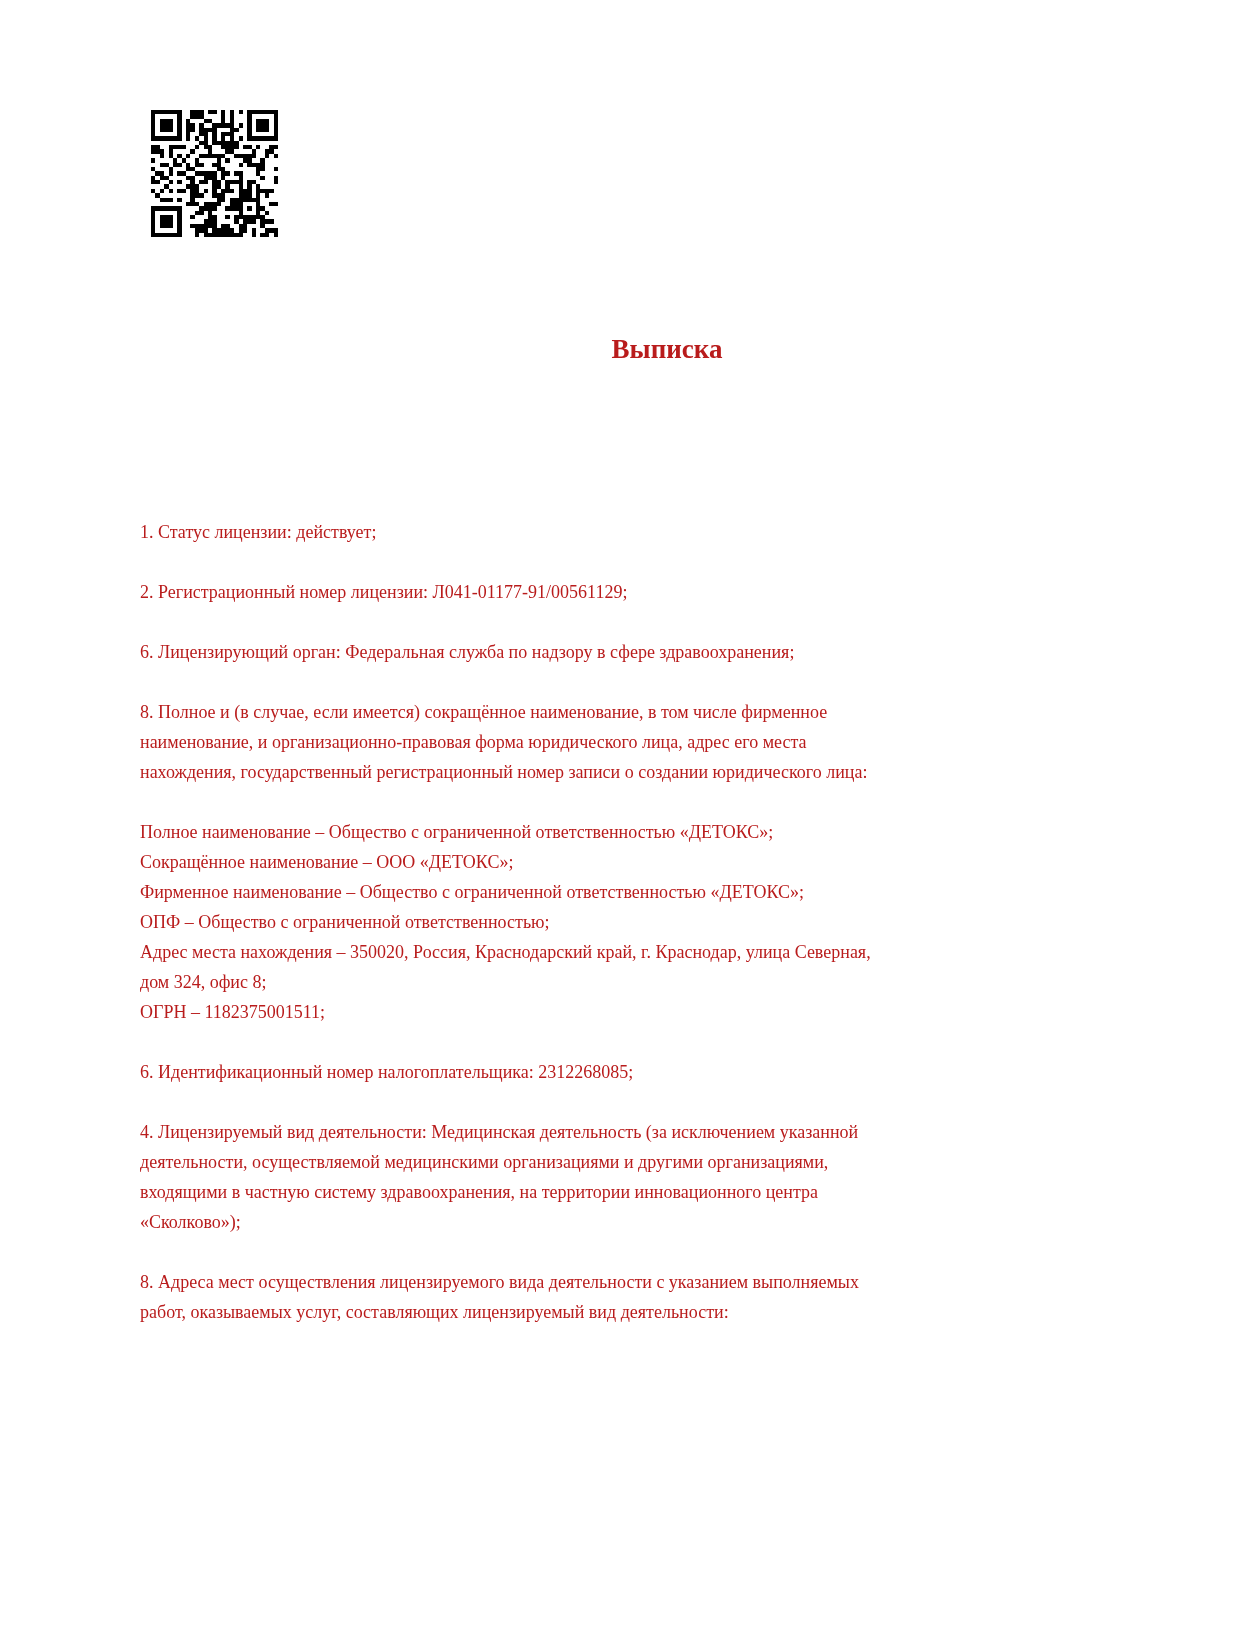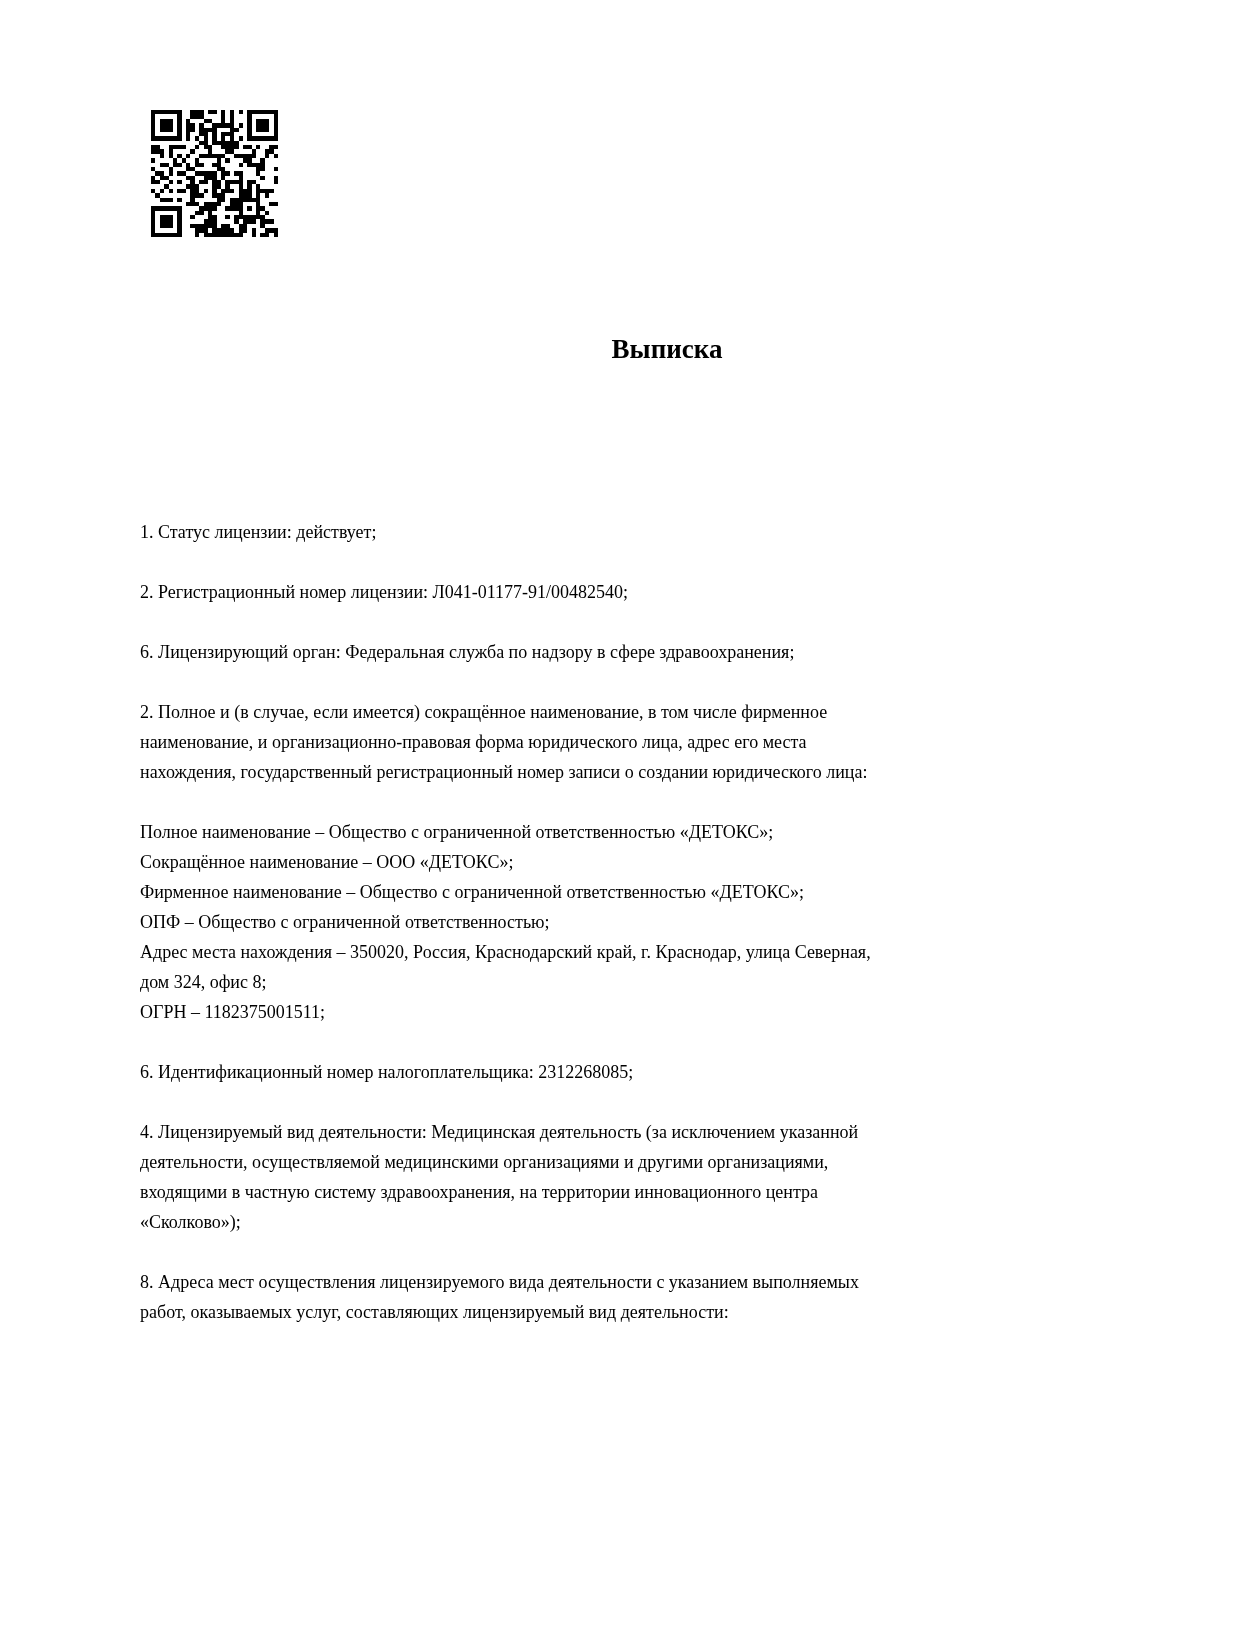--- a/index.html
+++ b/index.html
@@ -5,21 +5,21 @@
   html, body {
     margin: 0;
     padding: 0;
     background: #ffffff;
   }
   .page {
     position: relative;
     width: 1240px;
     height: 1650px;
     background: #ffffff;
-    color: #000000;
+    color: #b91c1c;
     font-family: "Liberation Serif", "DejaVu Serif", serif;
     overflow: hidden;
   }
   .qr {
     position: absolute;
     left: 151px;
     top: 110px;
     width: 127px;
     height: 127px;
   }
@@ -487,23 +487,23 @@
       <rect x="28" y="28" width="1" height="1" fill="#000000"></rect>
     </svg>
 
   <div class="doc-title">
     <div>Выписка</div>
   </div>
 
 
   <div class="doc-body">
     <p class="para">1. Статус лицензии: действует;</p>
-    <p class="para">2. Регистрационный номер лицензии: Л041-01177-91/00482540;</p>
+    <p class="para">2. Регистрационный номер лицензии: Л041-01177-91/00561129;</p>
     <p class="para">6. Лицензирующий орган: Федеральная служба по надзору в сфере здравоохранения;</p>
-    <p class="para">2. Полное и (в случае, если имеется) сокращённое наименование, в том числе фирменное
+    <p class="para">8. Полное и (в случае, если имеется) сокращённое наименование, в том числе фирменное
 наименование, и организационно-правовая форма юридического лица, адрес его места
 нахождения, государственный регистрационный номер записи о создании юридического лица:</p>
     <p class="para">Полное наименование – Общество с ограниченной ответственностью «ДЕТОКС»;
 Сокращённое наименование – ООО «ДЕТОКС»;
 Фирменное наименование – Общество с ограниченной ответственностью «ДЕТОКС»;
 ОПФ – Общество с ограниченной ответственностью;
 Адрес места нахождения – 350020, Россия, Краснодарский край, г. Краснодар, улица Северная,
 дом 324, офис 8;
 ОГРН – 1182375001511;</p>
     <p class="para">6. Идентификационный номер налогоплательщика: 2312268085;</p>

